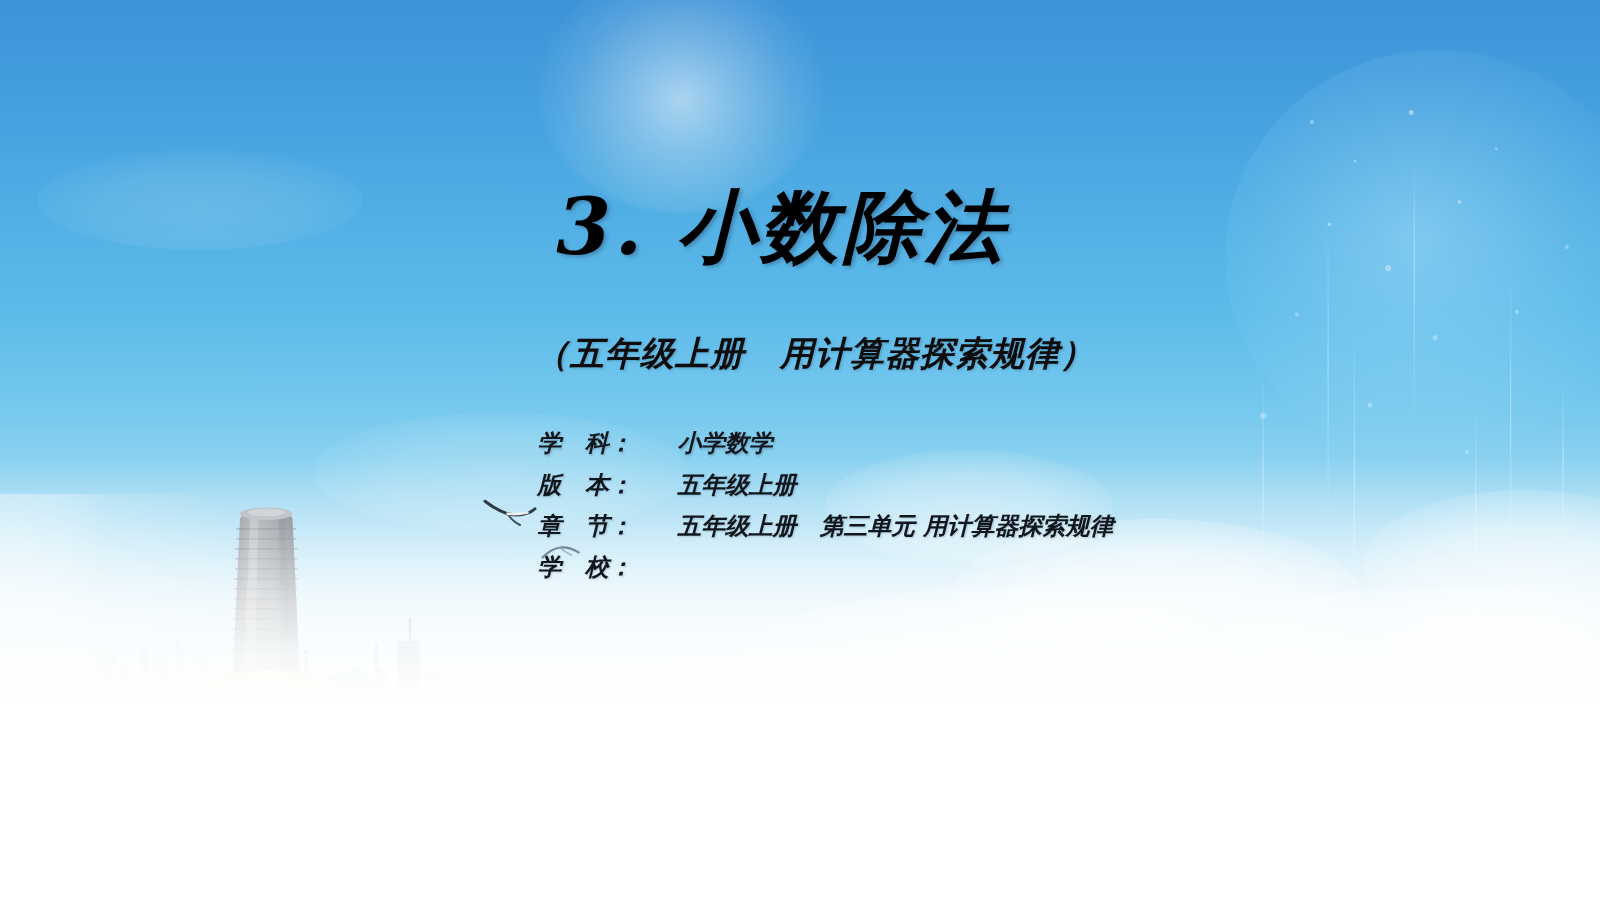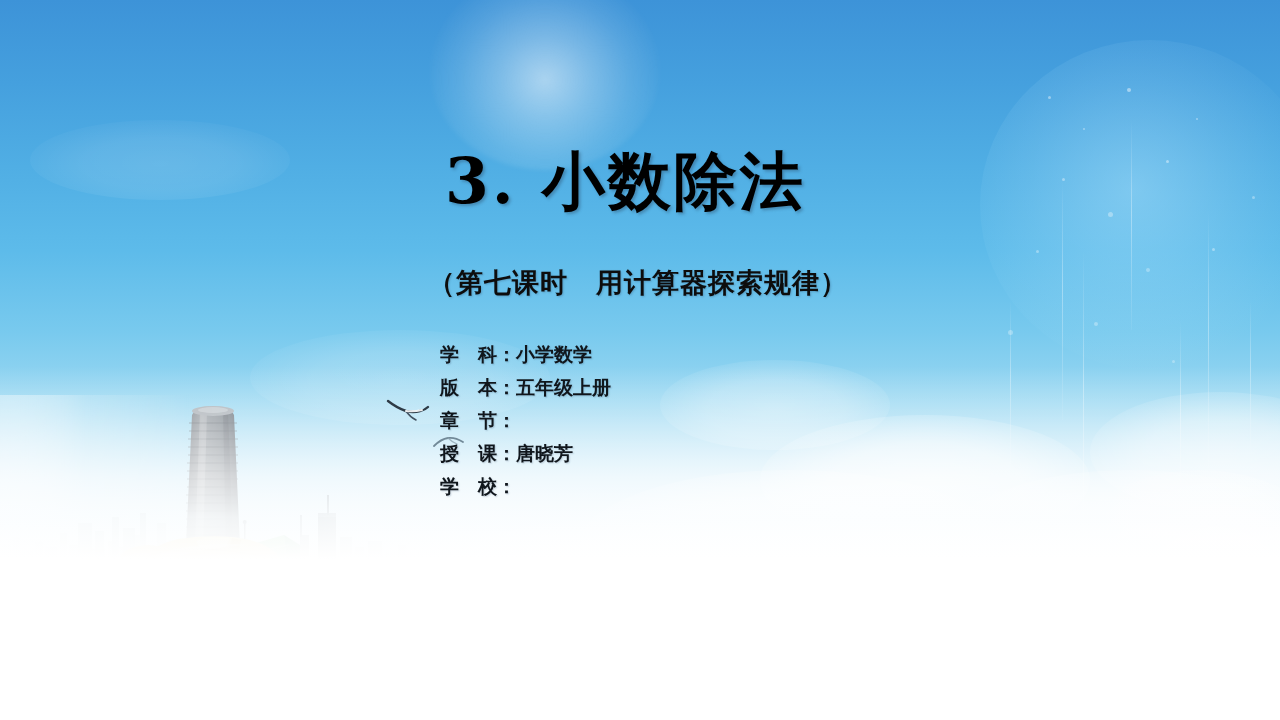--- a/index.html
+++ b/index.html
@@ -19,20 +19,21 @@
         #45a0de 14%,
         #50aee4 28%,
         #5dbbea 42%,
         #79caee 56%,
         #9dd9f2 68%,
         #c2e7f7 78%,
         #dff1fb 86%,
         #eff8fd 92%,
         #f8fcff 97%,
         #ffffff 100%);
+    font-style:italic;
   }
 
   
   .glow{
     position:absolute; border-radius:50%;
     pointer-events:none;
   }
   #glow-main{
     left:430px; top:-30px; width:230px; height:200px;
     background:radial-gradient(ellipse at 50% 55%,
@@ -136,22 +137,22 @@
   #info{
     position:absolute; left:430px; top:342px;
     font-family:"DejaVu Serif","Liberation Serif",serif;
   }
   .info-row{
     display:flex; align-items:baseline;
     height:33px; white-space:nowrap;
     font-size:19px; font-weight:bold; color:#10161c;
     text-shadow:1px 1px 1.5px rgba(40,70,100,.22);
   }
-  .info-label{ display:inline-block;margin-left:10px; }
-  .info-value{ display:inline-block; }
+  .info-label{ display:inline-block; }
+  .info-value{ display:inline-block;margin-left:36px; }
 
   .bird{ position:absolute; pointer-events:none; }
 </style>
 </head>
 <body>
 
 <div id="slide">
 
   <div class="glow" id="glow-main"></div>
   <div class="glow" id="glow-soft-right"></div>
@@ -440,36 +441,33 @@
     <path d="M20,13 Q28,14 36,12" fill="none" stroke="#ffffff" stroke-width="2" stroke-linecap="round" opacity=".9"></path>
   </svg>
 
   <svg class="bird" style="left:432px; top:432px;" width="34" height="20" viewBox="0 0 34 20">
     <path d="M2,14 Q9,7 16,6 Q23,5 31,10" fill="none" stroke="#5f7786" stroke-width="1.8" stroke-linecap="round" opacity=".85"></path>
     <path d="M16,6 Q20,10 25,12" fill="none" stroke="#8ea5b2" stroke-width="1.3" stroke-linecap="round" opacity=".8"></path>
   </svg>
 
   <div id="title">3. 小数除法</div>
 
-  <div id="subtitle">（第七课时　用计算器探索规律）</div>
+  <div id="subtitle">（五年级上册　用计算器探索规律）</div>
 
   <div id="info">
     <div class="info-row">
       <span class="info-label">学　科：</span>
       <span class="info-value">小学数学</span>
     </div>
     <div class="info-row">
       <span class="info-label">版　本：</span>
       <span class="info-value">五年级上册</span>
     </div>
     <div class="info-row">
       <span class="info-label">章　节：</span>
-    </div>
-    <div class="info-row">
-      <span class="info-label">授　课：</span>
-      <span class="info-value">唐晓芳</span>
+      <span class="info-value">五年级上册　第三单元 用计算器探索规律</span>
     </div>
     <div class="info-row">
       <span class="info-label">学　校：</span>
     </div>
   </div>
 
 </div>
 
 </body></html>

